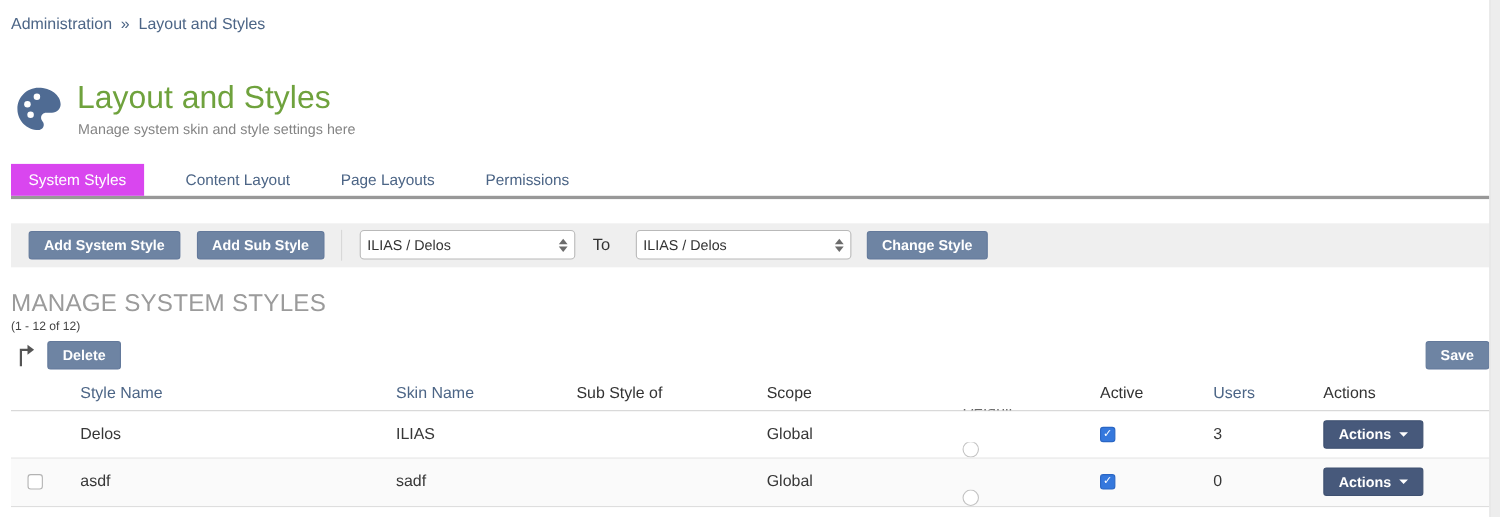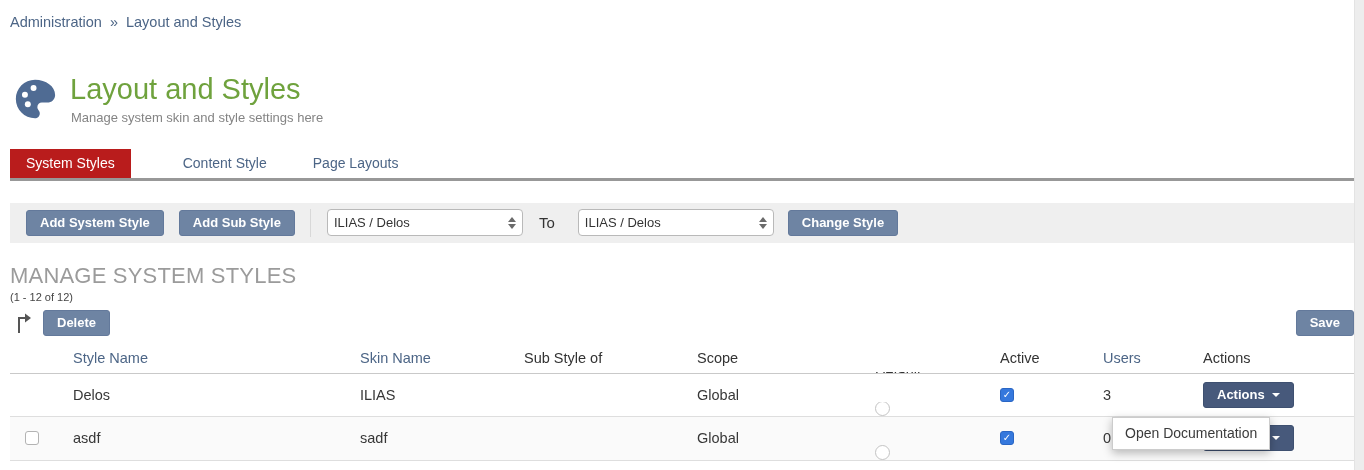--- a/index.html
+++ b/index.html
@@ -22,21 +22,21 @@
 
   
   .page-header { display:flex; align-items:flex-start; margin-top:44px; }
   .page-header .icon-wrap { width:46px; height:46px; margin:2px 8px 0 2px; }
   .page-header h1 { font-size:29px; font-weight:400; color:#6fa23d; line-height:1.1; margin-left:4px; }
   .page-header .subtitle { font-size:13px; color:#848484; margin:4px 0 0 5px; }
 
   
   .tabs { display:flex; margin-top:24px; border-bottom:3px solid #989898; }
   .tab { font-size:14px; padding:6px 16px 7px; color:#4c6586; cursor:pointer; margin-right:14px; }
-  .tab.active { background:#b91c1c; color:#ffffff; margin-right:36px; }
+  .tab.active { background:#d946ef; color:#ffffff; margin-right:22px; }
 
   
   .toolbar { margin-top:22px; background:#efefef; height:40px;
     display:flex; align-items:center; padding:0 16px; }
   .btn { display:inline-flex; align-items:center; justify-content:center;
     background:#6e84a3; border:1px solid #63799b; color:#fff;
     font-size:13px; font-weight:700; padding:0 13px; height:26px;
     border-radius:3px; cursor:pointer; font-family:"Liberation Sans",sans-serif; }
   .toolbar .btn { margin-right:15px; }
   .toolbar .divider { width:1px; height:28px; background:#d8d8d8; margin:0 16px 0 0; }
@@ -113,22 +113,23 @@
         </svg>
       </span>
       <div>
         <h1>Layout and Styles</h1>
         <div class="subtitle">Manage system skin and style settings here</div>
       </div>
     </div>
 
     <div class="tabs">
       <div class="tab active">System Styles</div>
-      <div class="tab">Content Style</div>
+      <div class="tab">Content Layout</div>
       <div class="tab">Page Layouts</div>
+      <div class="tab">Permissions</div>
     </div>
 
     <div class="toolbar">
       <button class="btn">Add System Style</button>
       <button class="btn">Add Sub Style</button>
       <span class="divider"></span>
       <div class="select">
         <span>ILIAS / Delos</span>
         <span class="stepper">
             <span class="up"></span>
@@ -231,19 +232,16 @@
           <button class="btn actions-btn">
               <span>Actions</span>
               <span class="caret"></span>
             </button>
         </div>
       </div>
     </div>
 
   </div>
 
-  <div class="dropdown">
-    <div class="dropdown-item">Open Documentation</div>
-  </div>
 
   <div class="scrollbar"></div>
 
 </div>
 
 </body></html>

